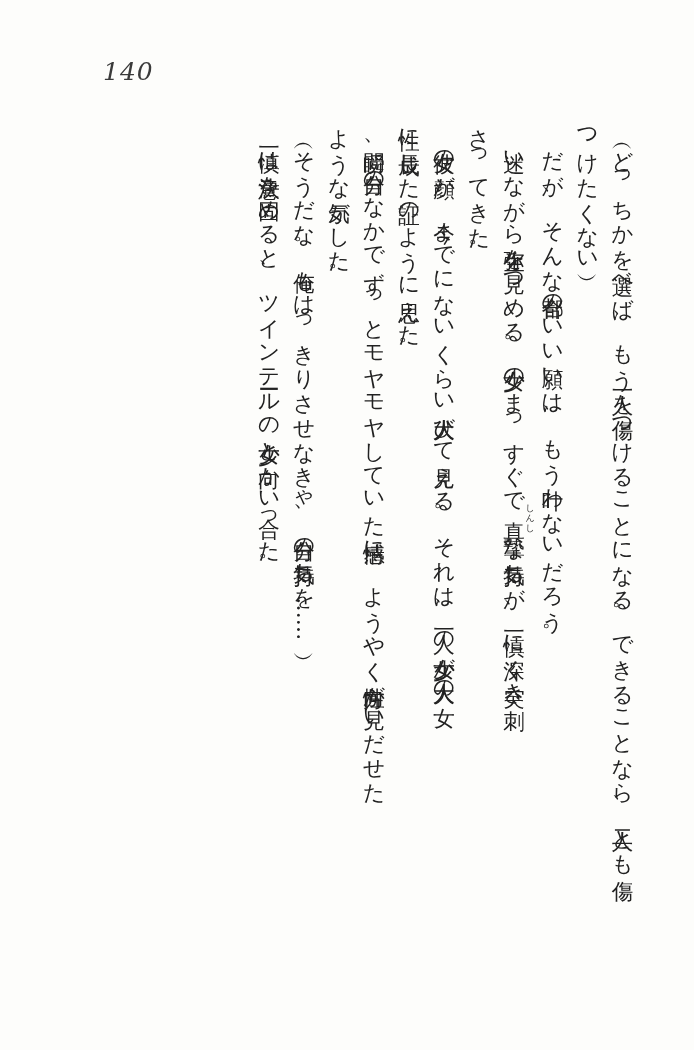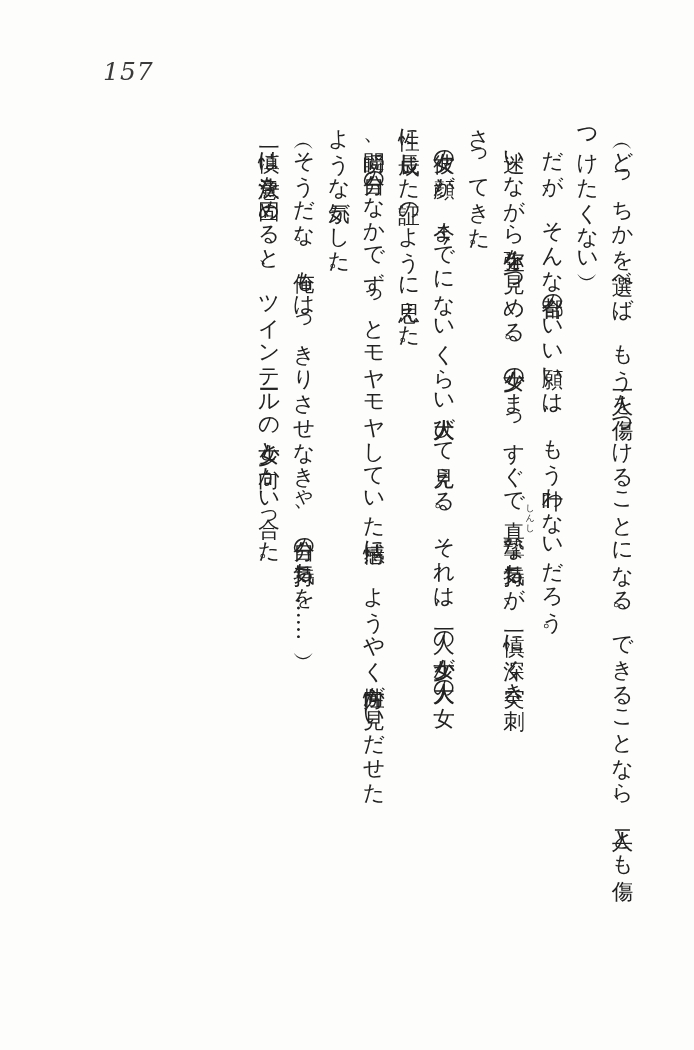--- a/index.html
+++ b/index.html
@@ -51,21 +51,21 @@
   ruby rt {
     font-size: 9px;
     letter-spacing: 0;
     color: #333333;
   }
 </style>
 </head>
 <body>
 
 <div class="page">
-  <div class="page-number">157</div>
+  <div class="page-number">140</div>
   <div class="text-block" id="text-block">
       <div class="text-line indented"><span>（どっちかを選べば、もう一人を傷つけることになる。できることなら、二人とも傷</span></div>
       <div class="text-line"><span>つけたくない）</span></div>
       <div class="text-line indented"><span>だが、そんな都合のいい願いは、もう叶わないだろう。</span></div>
       <div class="text-line indented"><span>迷いながら弥生を見つめる。少女のまっすぐで</span><ruby><span>真摯</span><rt>しんし</rt></ruby><span>な気持ちが、慎一に深く突き刺</span></div>
       <div class="text-line"><span>さってきた。</span></div>
       <div class="text-line indented"><span>彼女の顔が、今までにないくらい大人びて見える。それは、一人の少女が大人の女</span></div>
       <div class="text-line"><span>性に成長した証のように思えた。</span></div>
       <div class="text-line indented"><span>瞬間、自分のなかでずっとモヤモヤしていた感情に、ようやく方向性が見いだせた</span></div>
       <div class="text-line"><span>ような気がした。</span></div>

